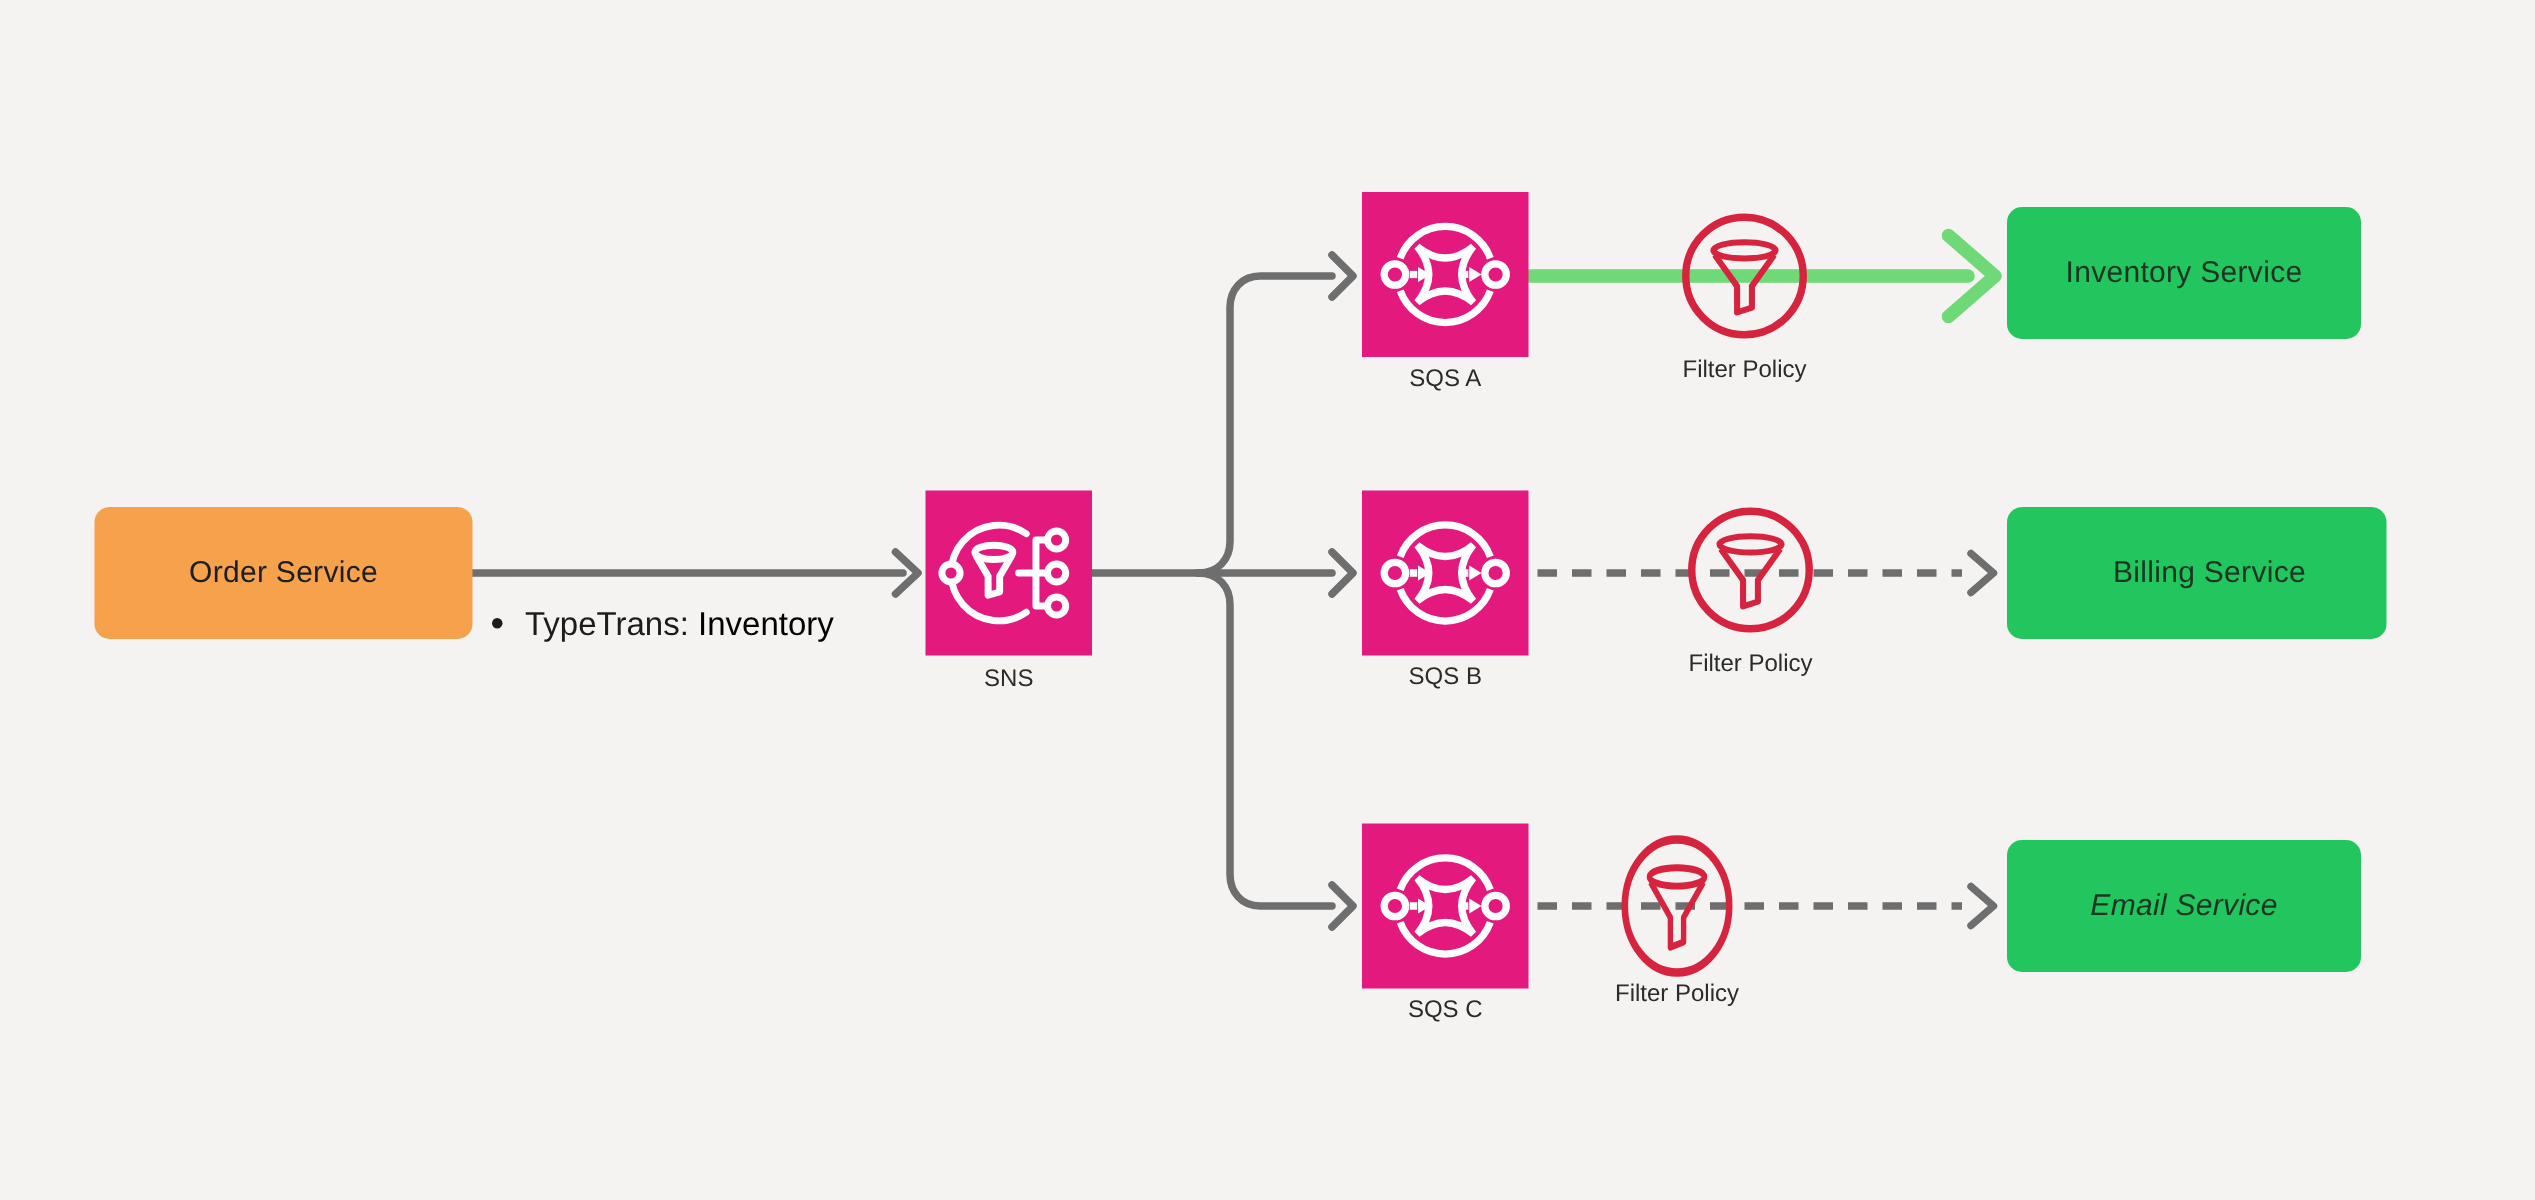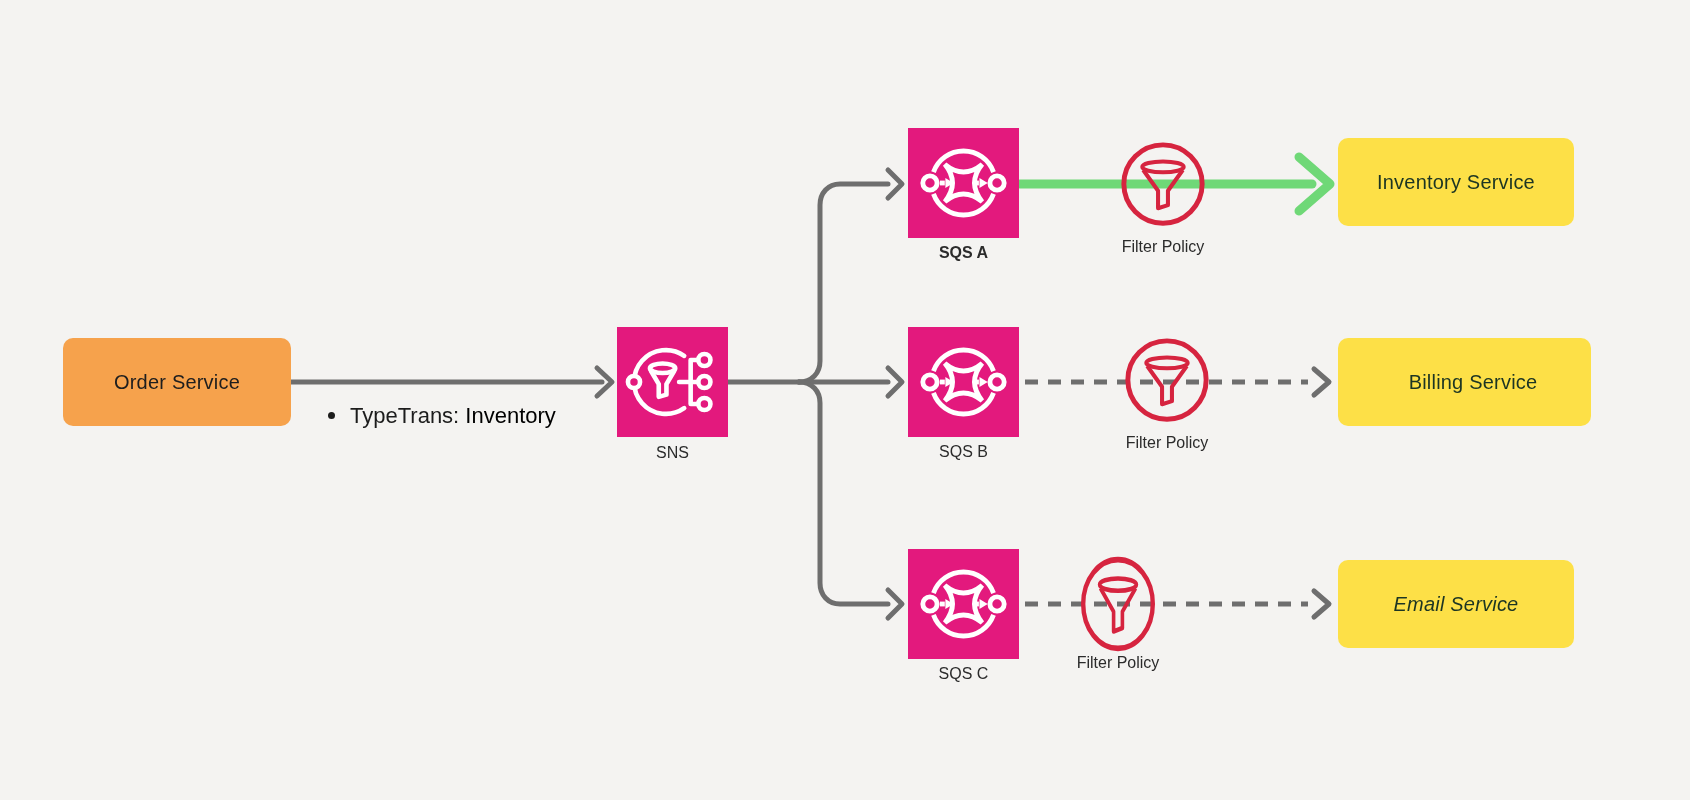--- a/index.html
+++ b/index.html
@@ -11,21 +11,21 @@
   }
   #canvas{position:absolute;inset:0;width:1690px;height:800px;}
   .layer{position:absolute;left:0;top:0;}
   .node{
     position:absolute;border-radius:10px;
     display:flex;align-items:center;justify-content:center;
     font-size:20px;font-weight:500;color:#1e1e1e;
     letter-spacing:.2px;
   }
   .node.orange{background:#F6A24C;}
-  .node.green{background:#fde047;color:#1c3523;}
+  .node.green{background:#22c55e;color:#1c3523;}
   .aws-box{position:absolute;background:#E3197D;}
   .aws-box svg{display:block;width:100%;height:100%;}
   .icon-label{
     position:absolute;text-align:center;
     font-size:16px;color:#2b2b2b;line-height:17px;
   }
   .filter-icon{position:absolute;}
   .msg-list{
     position:absolute;left:328px;top:399px;width:300px;
     font-size:22px;color:#1c1c1c;
@@ -66,21 +66,21 @@
         <path d="M 1025 604 H 1308" stroke-dasharray="13 10" stroke-linecap="butt"></path>
         <path d="M 1314 591 L 1329 604 L 1314 617"></path>
       </g>
     </g>
     <g stroke="#6FD877" stroke-width="9" fill="none" stroke-linecap="round" stroke-linejoin="round">
       <path d="M 1020 184 H 1312"></path>
       <path d="M 1299 157 L 1330 184 L 1299 211"></path>
     </g>
   </svg>
 
-  <div class="node orange" style="left:63px;top:338px;width:228px;height:88px;">
+  <div class="node orange" style="left:63px;top:338px;width:252px;height:88px;">
     <span>Order Service</span>
   </div>
 
   <div class="msg-list">
     <div class="msg-item">
       <span class="dot"></span>
       <span class="pre">TypeTrans: </span>
       <span class="hl">Inventory</span>
     </div>
   </div>
@@ -109,21 +109,21 @@
         <path d="M 33 33 Q 50 47 67 33 Q 53 50 67 67 Q 50 53 33 67 Q 47 50 33 33 Z"></path>
         <circle cx="19.5" cy="50" r="6.5" fill="#E3197D"></circle>
         <circle cx="80.5" cy="50" r="6.5" fill="#E3197D"></circle>
         <path d="M 28.5 50 H 33"></path>
         <path d="M 59 50 H 64"></path>
         <polygon points="33.5,45.4 41,50 33.5,54.6" fill="#FFFFFF" stroke="none"></polygon>
         <polygon points="64.5,45.4 72,50 64.5,54.6" fill="#FFFFFF" stroke="none"></polygon>
       </g>
     </svg>
   </div>
-  <div class="icon-label" style="left:908px;top:244px;width:111px;font-weight:bold;">SQS A</div>
+  <div class="icon-label" style="left:908px;top:244px;width:111px;">SQS A</div>
 
   <div class="aws-box" style="left:908px;top:327px;width:111px;height:110px;">
     <svg viewBox="0 0 100 100">
       <g stroke="#FFFFFF" fill="none" stroke-width="4.4">
         <path d="M 22.7 40.1 A 29 29 0 0 1 77.3 40.1"></path>
         <path d="M 22.7 59.9 A 29 29 0 0 0 77.3 59.9"></path>
         <path d="M 33 33 Q 50 47 67 33 Q 53 50 67 67 Q 50 53 33 67 Q 47 50 33 33 Z"></path>
         <circle cx="19.5" cy="50" r="6.5" fill="#E3197D"></circle>
         <circle cx="80.5" cy="50" r="6.5" fill="#E3197D"></circle>
         <path d="M 28.5 50 H 33"></path>

